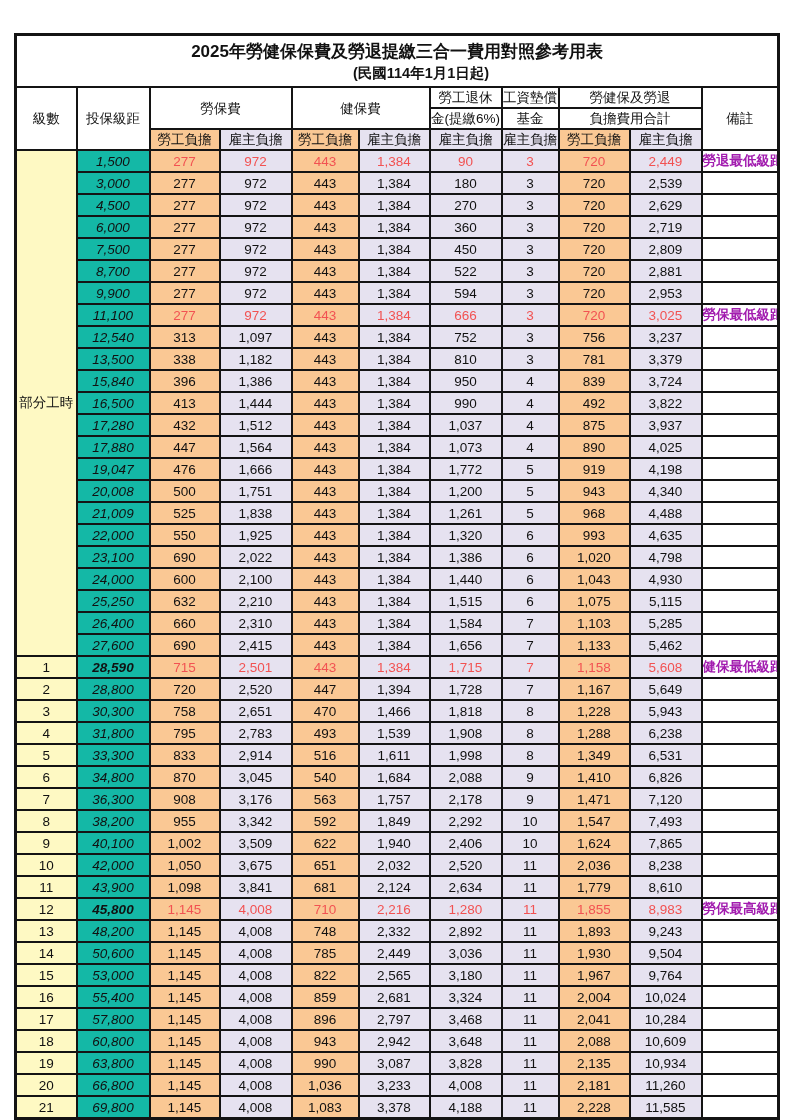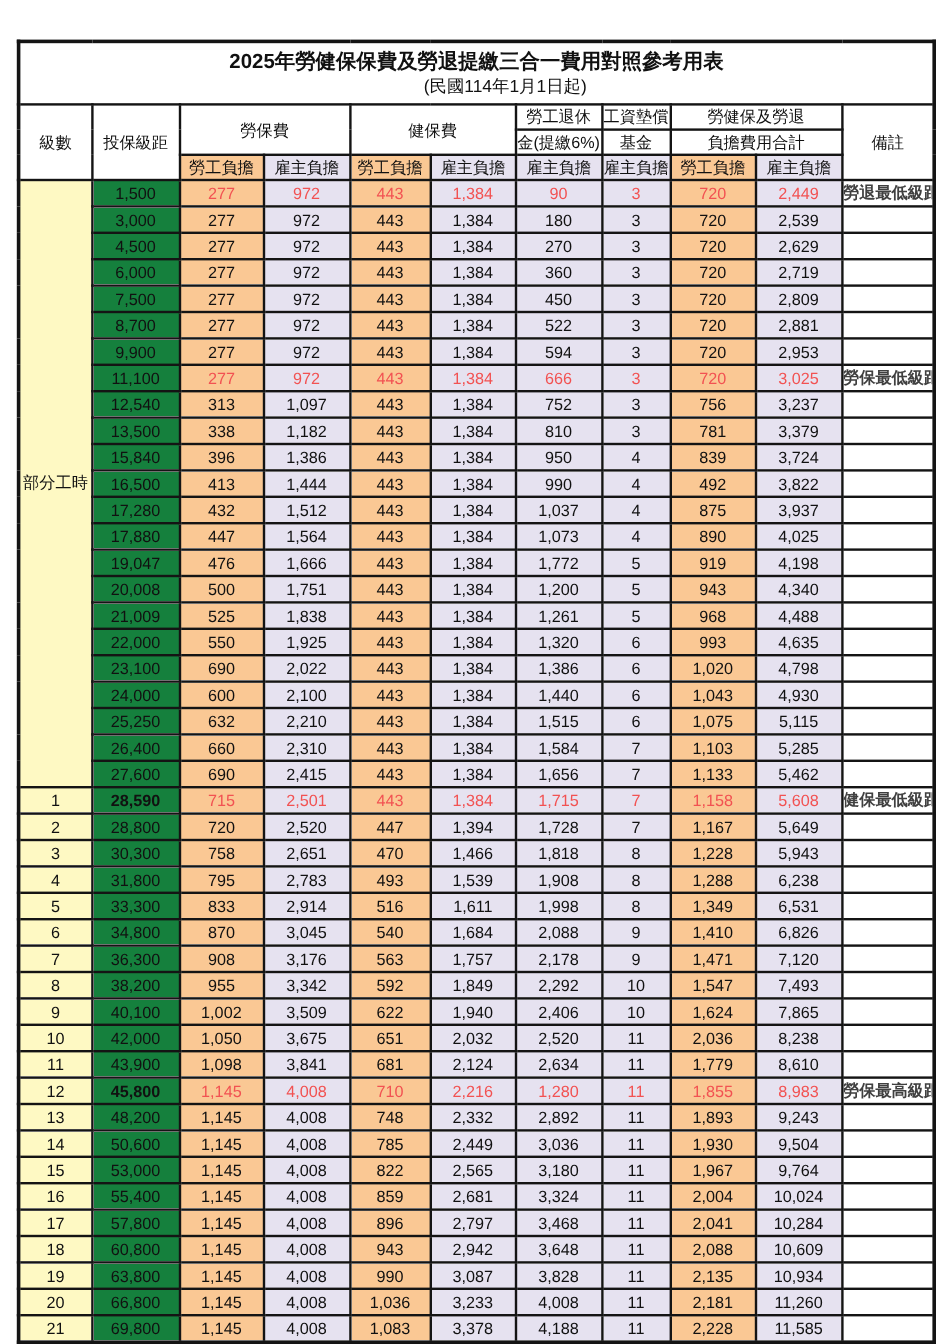--- a/index.html
+++ b/index.html
@@ -13,33 +13,33 @@
   }
   .fee-table td,.fee-table th{
     border:2px solid #141414;
     text-align:center;vertical-align:middle;
     padding:0;overflow:hidden;white-space:nowrap;
     font-weight:normal;
   }
   
   .title-cell{height:50px;background:#fff;}
   .title-line1{font-size:17px;font-weight:bold;line-height:1.45;}
-  .title-line2{font-size:14.5px;font-weight:normal;line-height:1.2;margin-left:48px;}
+  .title-line2{font-size:14.5px;font-weight:bold;line-height:1.2;margin-left:48px;}
   
   .hrow td{font-size:13.5px;height:19px;line-height:19px;background:#fff;}
   .emp-bg{background:#fac894 !important;}
   .er-bg{background:#e6e2f0 !important;}
   
   .fee-table tbody td{height:20px;font-size:13.5px;}
   td.level-cell{background:#fef9c3;}
   td.part-time{font-size:13px;}
-  td.bracket-cell{background:#15803d;font-size:14px;}
+  td.bracket-cell{background:#14b8a6;font-size:14px;font-style:italic;}
   td.note-cell{background:#fff;font-size:10.5px;font-weight:bold;color:#f4736c;}
   tr.hl td.val{color:#f25252;}
-  tr.hl td.note-cell{color:#404040;}
+  tr.hl td.note-cell{color:#a21caf;}
   tr.bold-bracket td.bracket-cell{font-weight:bold;}
 </style>
 </head>
 <body>
 
 <div class="page">
   <table class="fee-table">
     <colgroup>
       <col style="width:61px">
         <col style="width:73px">

